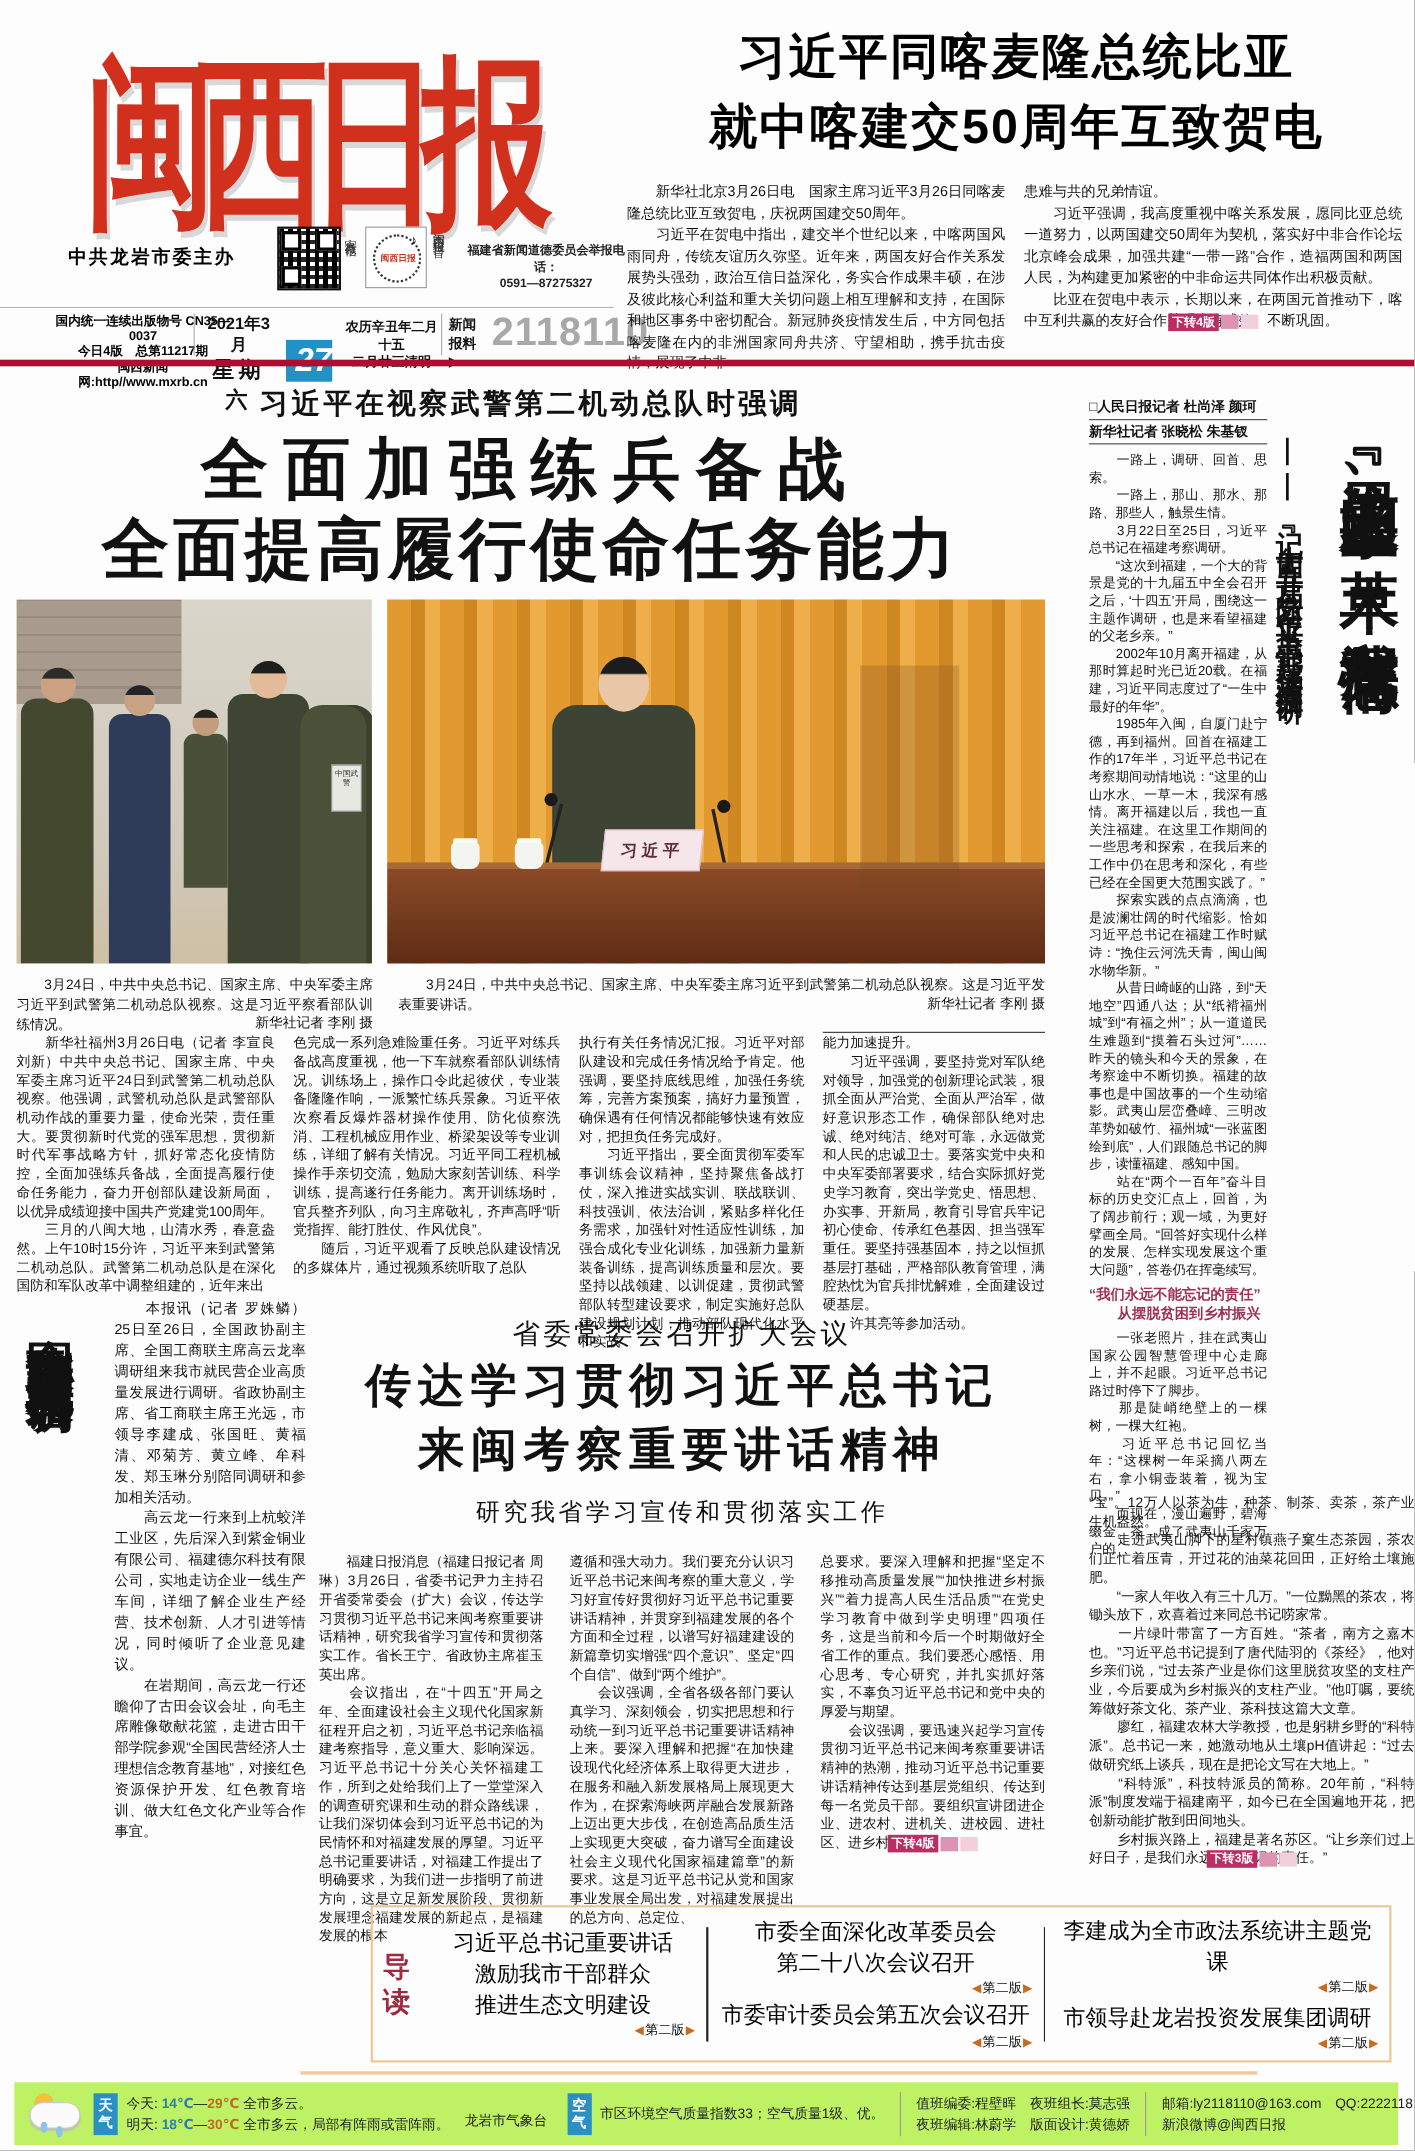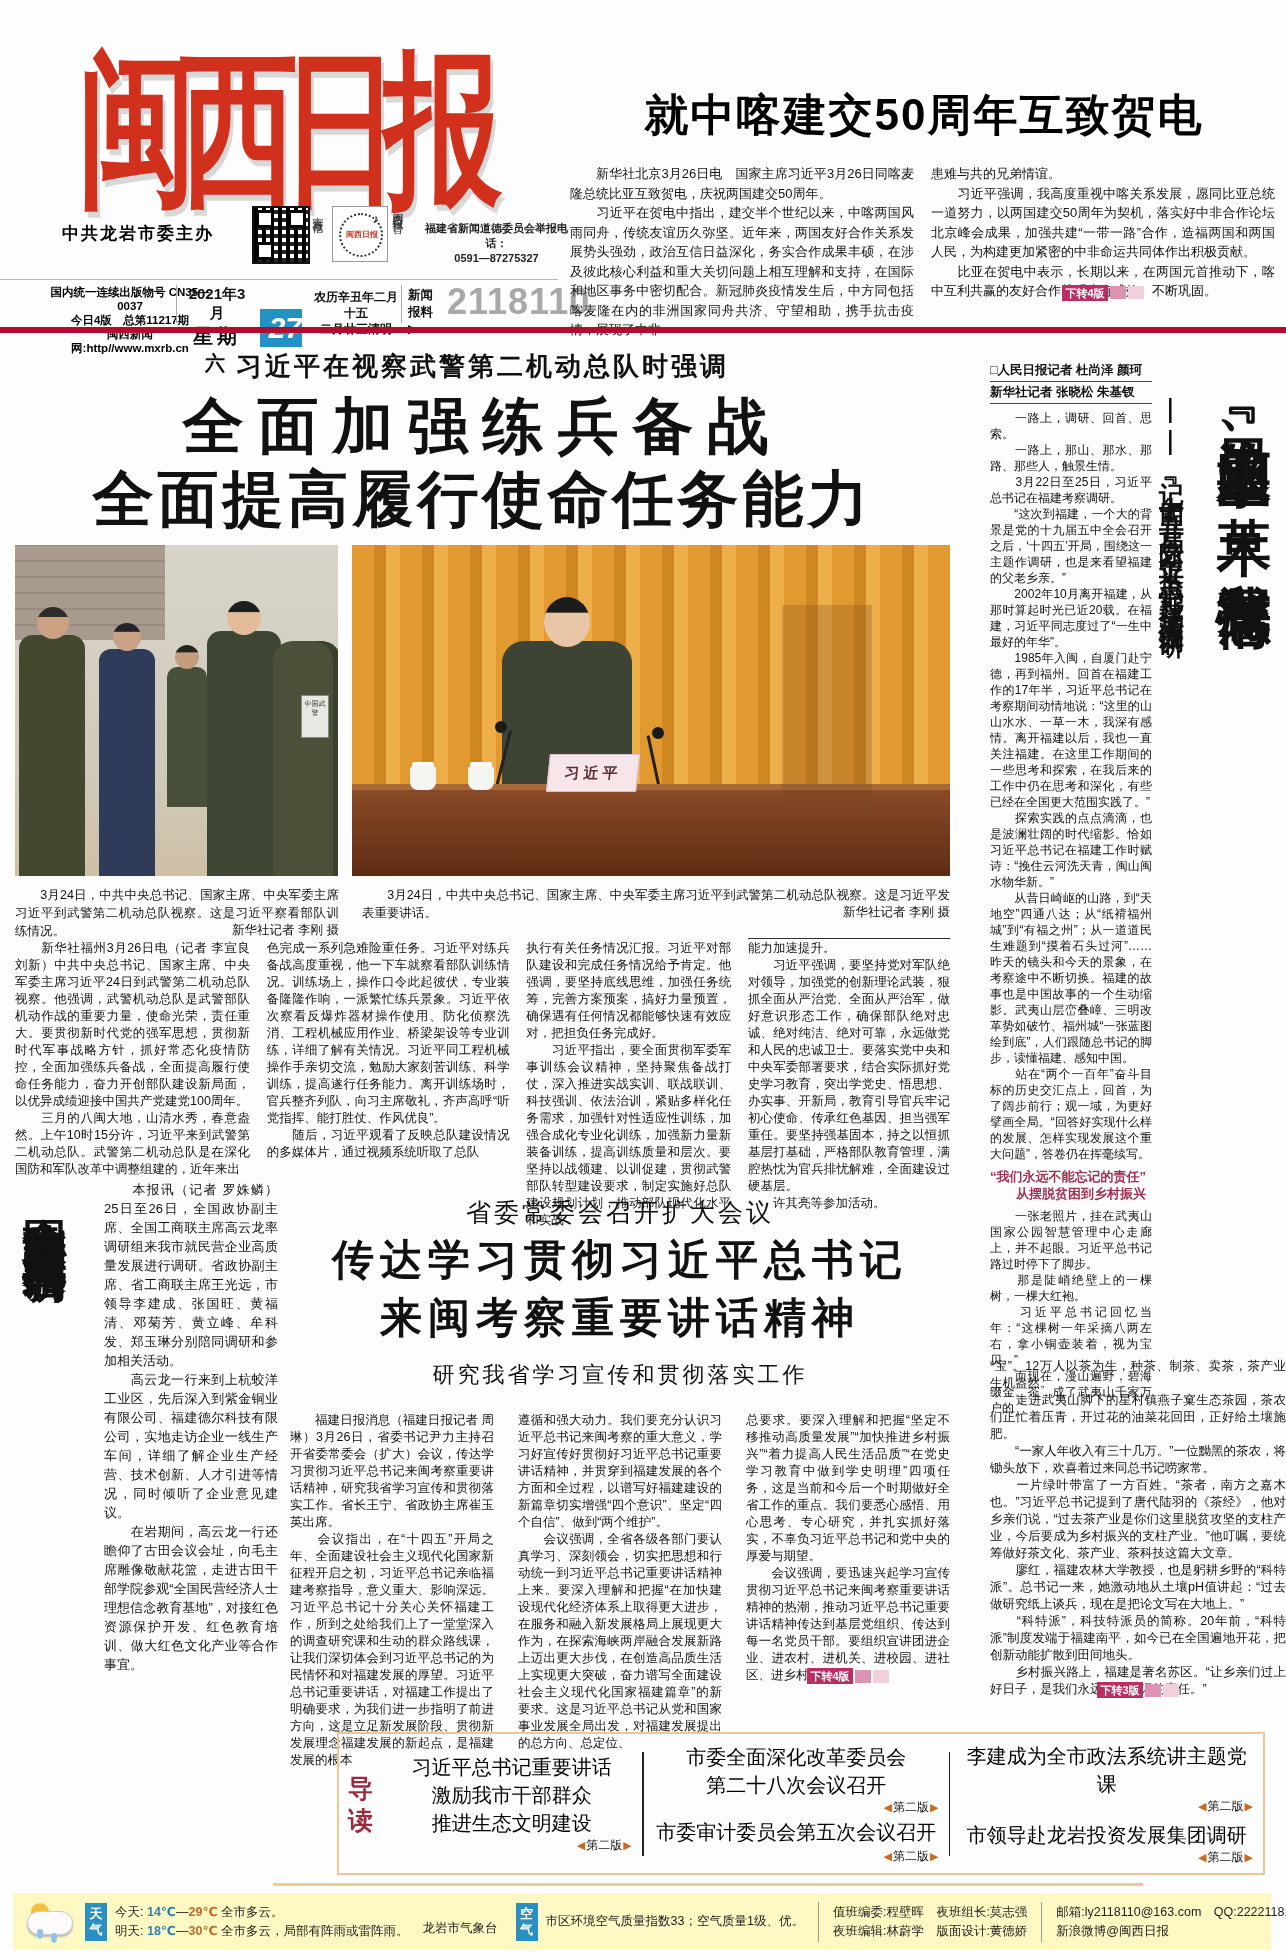--- a/index.html
+++ b/index.html
@@ -71,21 +71,21 @@
   
   .guide{left:337px;top:1732px;width:928px;height:143px;border:2px solid #ecc795;display:flex;align-items:center;box-sizing:border-box;}
   .glabel{width:44px;text-align:center;font-size:25px;font-weight:900;color:#9e2a3e;line-height:32px;}
   .gsec{padding:0 10px;}
   .gline{font-size:20px;line-height:28px;text-align:center;font-weight:500;color:#000;}
   .gdiv{width:2px;background:#222;height:104px;}
   .ptag{display:flex;justify-content:flex-end;align-items:center;font-size:12px;gap:1px;cursor:pointer;}
   .tri{color:#c96a1f;font-size:11px;}
   
   .tanline{left:273px;top:1883px;width:870px;height:3px;background:#eecb96;}
-  .footer{left:13px;top:1893px;width:1258px;height:57px;background:#fef9c3;display:flex;align-items:center;font-size:12.5px;color:#222;}
+  .footer{left:13px;top:1893px;width:1258px;height:57px;background:#bef264;display:flex;align-items:center;font-size:12.5px;color:#222;}
   .wicon{position:relative;width:52px;height:42px;margin-left:12px;flex:none;}
   .wicon .sun{position:absolute;left:6px;top:2px;width:18px;height:18px;border-radius:50%;background:#f2c13d;}
   .wicon .cloud{position:absolute;left:2px;top:10px;width:44px;height:22px;background:#fbfbfb;border:1px solid #ccc;border-radius:12px;box-shadow:0 2px 2px #bbb;}
   .wicon .drop{position:absolute;width:6px;height:10px;background:#8fc3ea;border-radius:50% 50% 60% 60%;}
   .badge{width:22px;background:#2a8fc3;color:#fff;font-size:13px;line-height:16px;text-align:center;padding:3px 0;font-weight:bold;margin:0 8px;flex:none;}
   .wlines{line-height:19px;white-space:nowrap;}
   .tlow{color:#2e7fb0;font-weight:bold;}
   .thigh{color:#c06a28;font-weight:bold;}
   .fsep{width:1px;height:40px;background:#999;margin:0 14px;flex:none;}
   .obs{margin:14px 10px 0 14px;white-space:nowrap;}
@@ -134,20 +134,21 @@
     <div>农历辛丑年二月十五</div>
     <div>二月廿三清明</div>
   </div>
   <div class="abs vsep" style="left:401px;top:285px;height:38px;"></div>
   <div class="abs tipoff">
     <div>新闻</div>
     <div><span>报料</span><span>▶</span></div>
   </div>
   <div class="abs tipnum">2118110</div>
 
+  <div class="abs cg-h" style="top:22px;">习近平同喀麦隆总统比亚</div>
   <div class="abs cg-h" style="top:86px;">就中喀建交50周年互致贺电</div>
   <div class="abs" style="left:570px;top:164px;width:705px;display:flex;justify-content:space-between;">
     <div class="colp bt" style="width:344px;">
         <p>　　新华社北京3月26日电　国家主席习近平3月26日同喀麦隆总统比亚互致贺电，庆祝两国建交50周年。</p>
         <p>　　习近平在贺电中指出，建交半个世纪以来，中喀两国风雨同舟，传统友谊历久弥坚。近年来，两国友好合作关系发展势头强劲，政治互信日益深化，务实合作成果丰硕，在涉及彼此核心利益和重大关切问题上相互理解和支持，在国际和地区事务中密切配合。新冠肺炎疫情发生后，中方同包括喀麦隆在内的非洲国家同舟共济、守望相助，携手抗击疫情，展现了中非</p>
       </div>
     <div style="width:344px;">
       <div class="colp bt">
           <p>患难与共的兄弟情谊。</p>
           <p>　　习近平强调，我高度重视中喀关系发展，愿同比亚总统一道努力，以两国建交50周年为契机，落实好中非合作论坛北京峰会成果，加强共建“一带一路”合作，造福两国和两国人民，为构建更加紧密的中非命运共同体作出积极贡献。</p>

